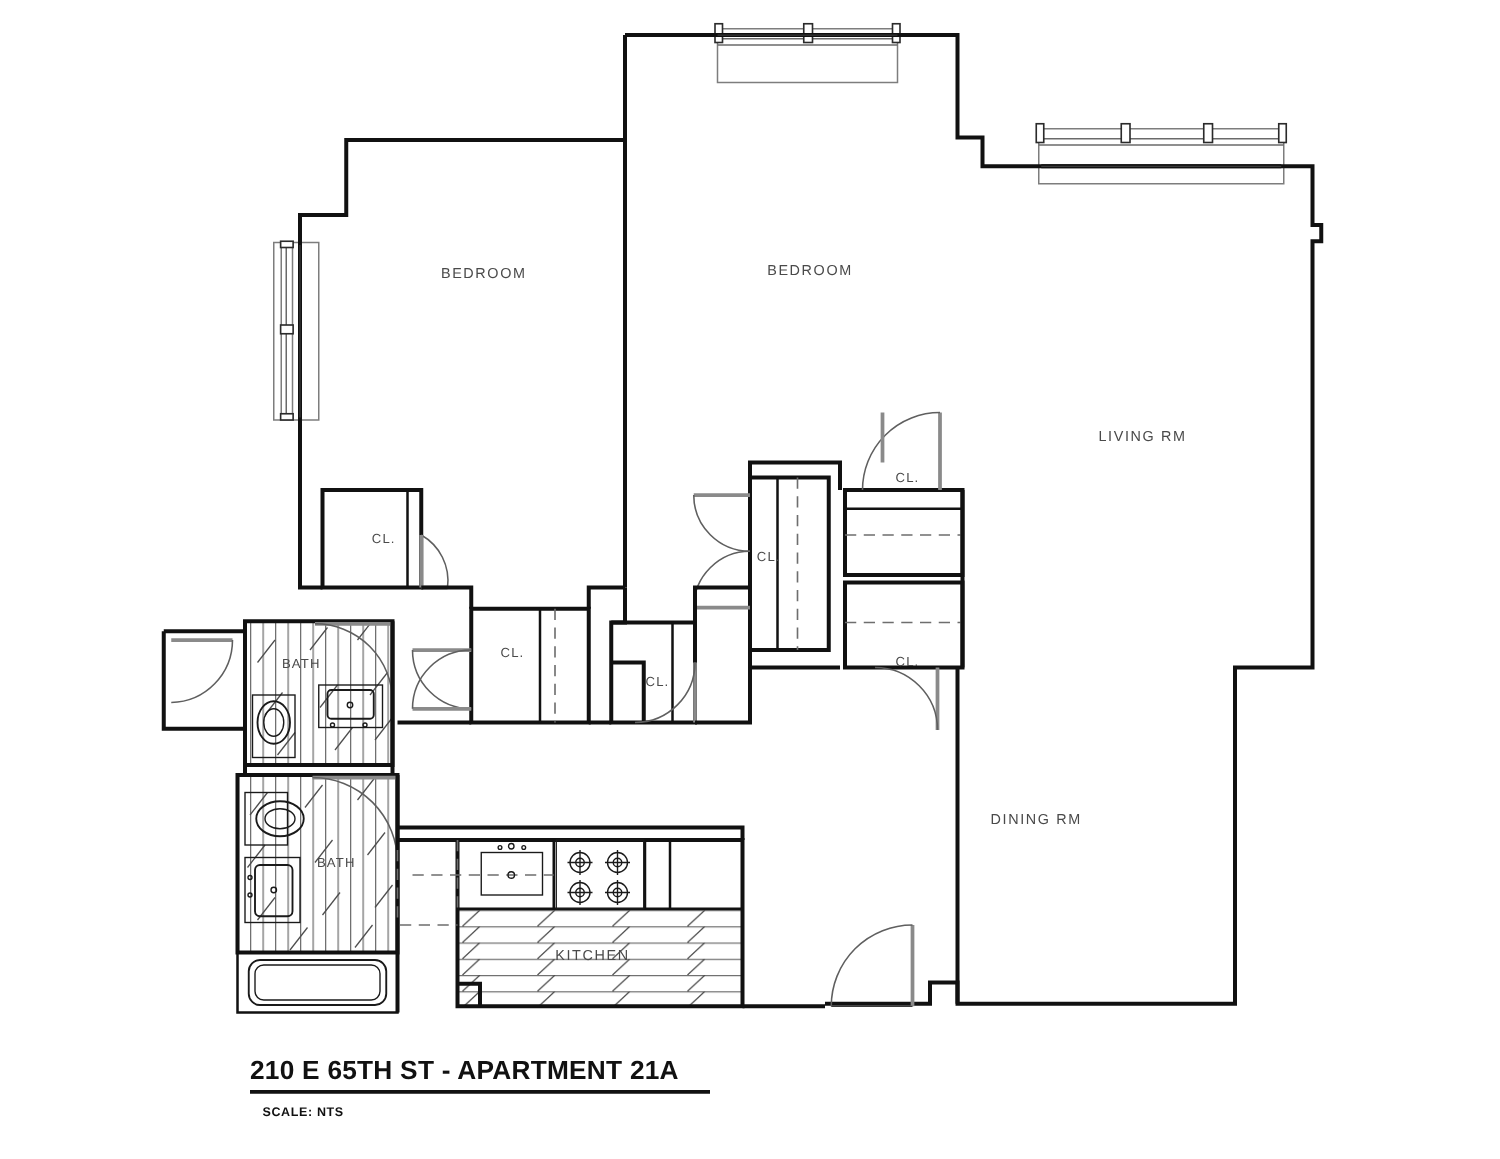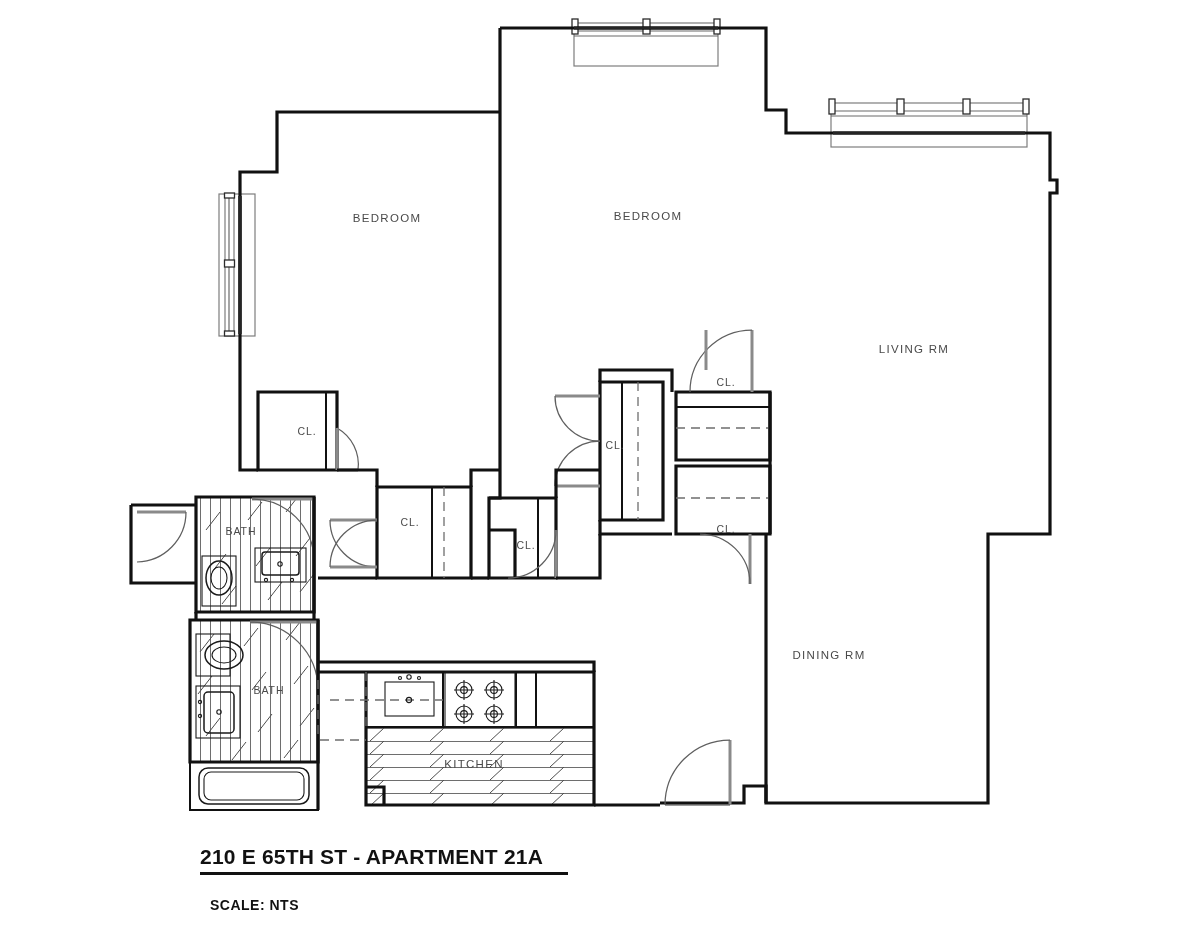--- a/index.html
+++ b/index.html
@@ -129,25 +129,25 @@
     white-space: nowrap;
   }
   .title-rule {
     width: 368px;
     height: 3px;
     background: #111111;
     margin-top: 4px;
   }
   .title-scale {
     font-family: "Liberation Sans", sans-serif;
-    font-size: 14px;
+    font-size: 10px;
     font-weight: bold;
     color: #111111;
     letter-spacing: 0.5px;
-    margin-top: 22px;
+    margin-top: 10px;
     margin-left: 10px;
     white-space: nowrap;
   }
 </style>
 </head>
 <body>
 
 <div id="plan-root">
 
 <svg id="floorplan" viewBox="0 0 1200 927" xmlns="http://www.w3.org/2000/svg">

